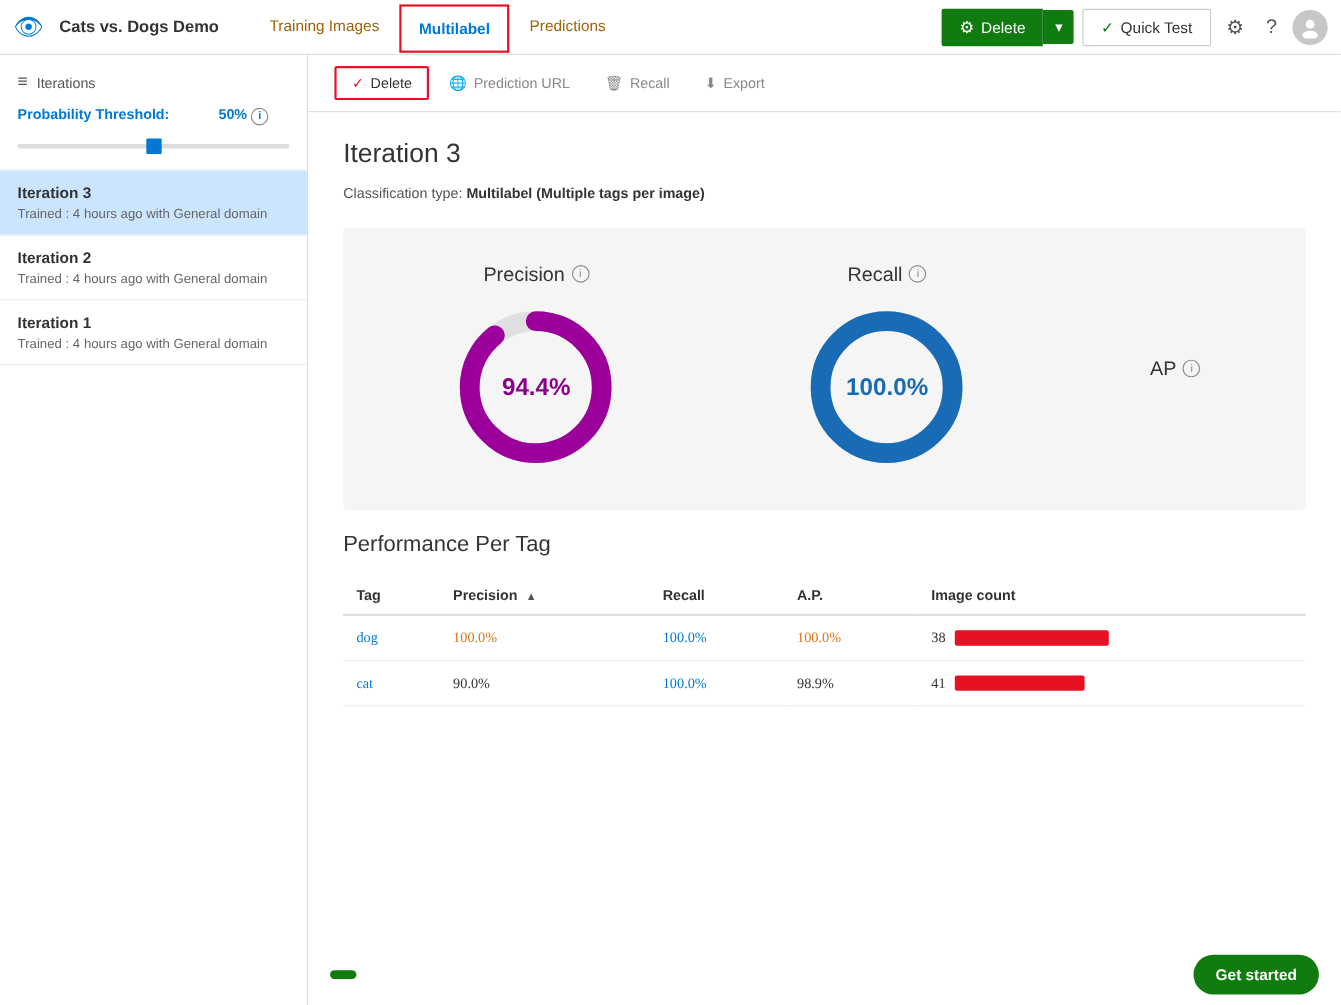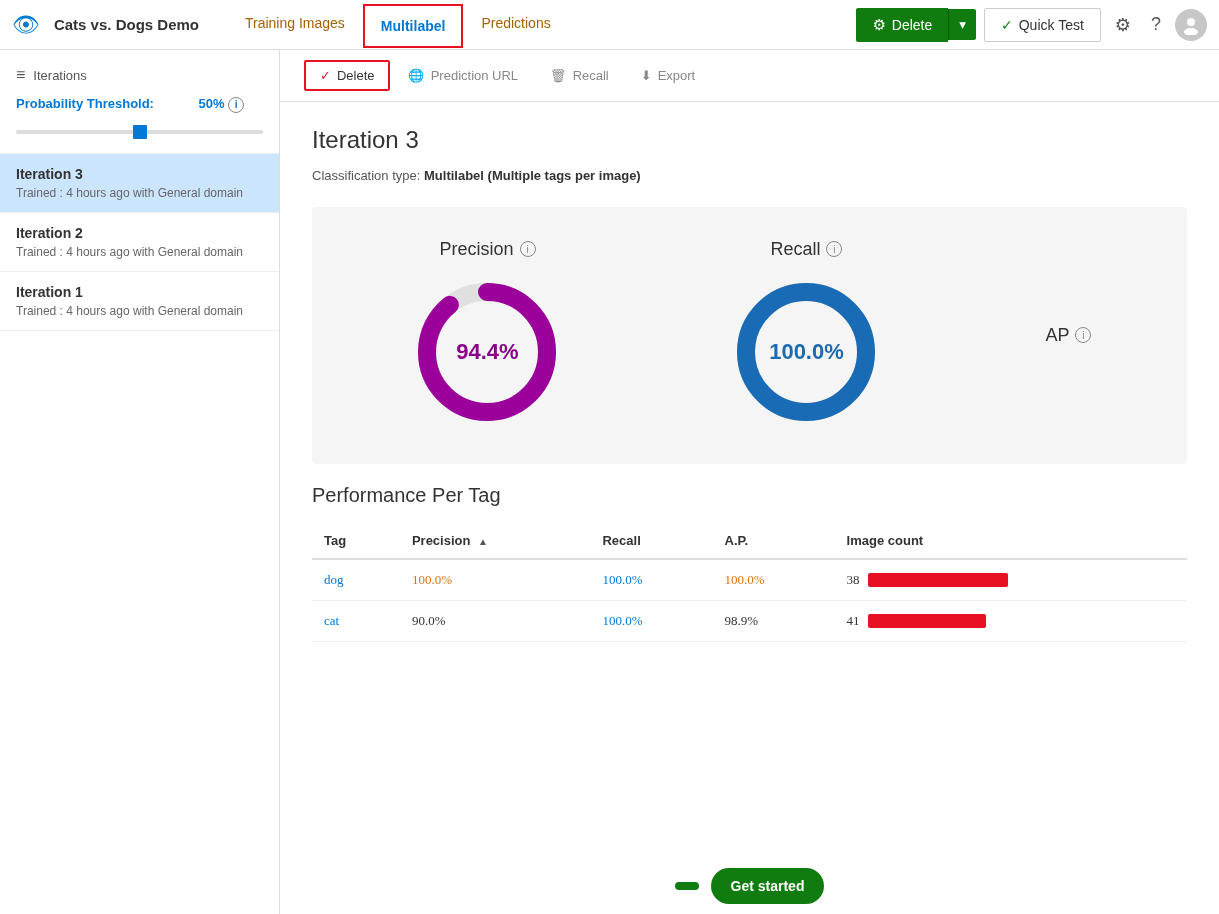--- a/index.html
+++ b/index.html
@@ -70,21 +70,21 @@
     .perf-title { font-size: 20px; font-weight: 300; margin-bottom: 16px; }
     .perf-table { width: 100%; border-collapse: collapse; }
     .perf-table th { text-align: left; padding: 10px 12px; font-size: 13px; font-weight: 600; color: #333; border-bottom: 2px solid #ddd; }
     .perf-table td { padding: 12px 12px; font-size: 13px; border-bottom: 1px solid #eee; font-family: Liberation Serif, serif; }
     .tag-link { color: #0078d4; cursor: pointer; text-decoration: none; }
     .bar-cell { display: flex; align-items: center; gap: 8px; }
     .bar { height: 14px; background: #e81123; border-radius: 2px; }
     .sort-icon { display: inline-block; margin-left: 4px; font-size: 10px; color: #555; }
 
     
-    .footer-bar { position: fixed; bottom: 0; right: 0; display: flex; align-items: center; justify-content: center; gap: 12px; padding: 10px 20px; width: calc(1219px - 280px); }
+    .footer-bar { position: fixed; bottom: 0; right: 0; display: flex; align-items: center; justify-content: space-between; gap: 12px; padding: 10px 20px; width: calc(1219px - 280px); }
     .legend-item { display: flex; align-items: center; gap: 6px; font-size: 12px; color: #555; }
     .legend-dot { width: 24px; height: 8px; border-radius: 4px; background: #107c10; }
     .btn-get-started { background: #107c10; color: #fff; border: none; padding: 10px 20px; border-radius: 20px; font-size: 14px; cursor: pointer; font-weight: 600; }
   </style>
 </head>
 <body>
 
 <div class="header">
   <span class="header-logo">👁</span>
   <span class="header-title">Cats vs. Dogs Demo</span>

